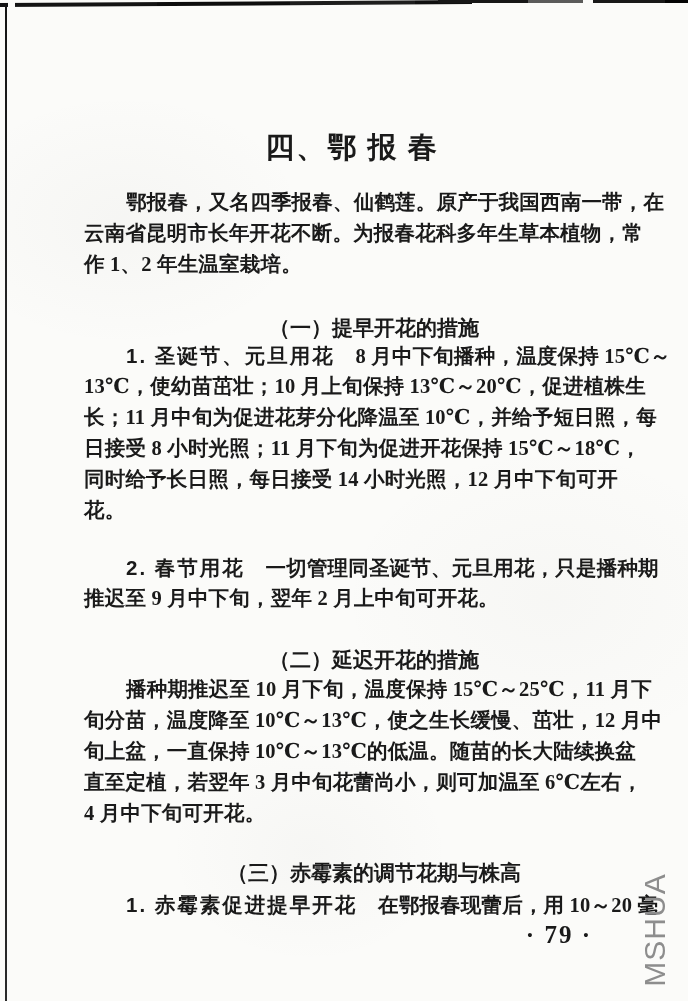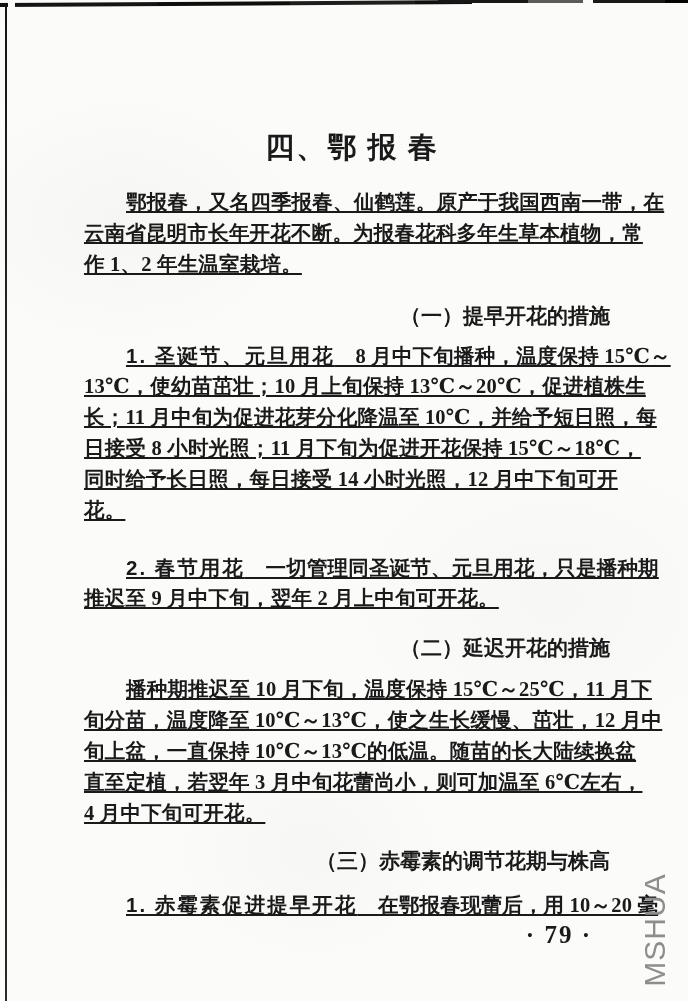--- a/index.html
+++ b/index.html
@@ -67,43 +67,42 @@
     font-weight: 700;
     letter-spacing: 2px;
     white-space: nowrap;
   }
 
   .heading {
     position: absolute;
     left: 0;
     width: 100%; height: 26px;
     line-height: 26px;
-    margin: 4px;
+    margin: 16px;
     padding-left: 26px;
     box-sizing: border-box;
-    text-align: right;
+    text-align: center;
     font-family: "Liberation Sans", "DejaVu Sans", sans-serif;
     font-size: 21px;
     font-weight: 700;
     white-space: nowrap;
   }
 
   .para {
     position: absolute;
     left: 0;
     width: 522px;
     font-size: 20.5px;
     font-weight: 600;
     letter-spacing: 0.2px;
   }
   .line {
     height: 31px;
     line-height: 31px;
     white-space: nowrap;
-    text-decoration: underline;
   }
   .indent { padding-left: 42px; }
 
   .lead {
     font-family: "Liberation Sans", "DejaVu Sans", sans-serif;
     font-weight: 700;
     letter-spacing: 2px;
     text-align: center;
   }
 

